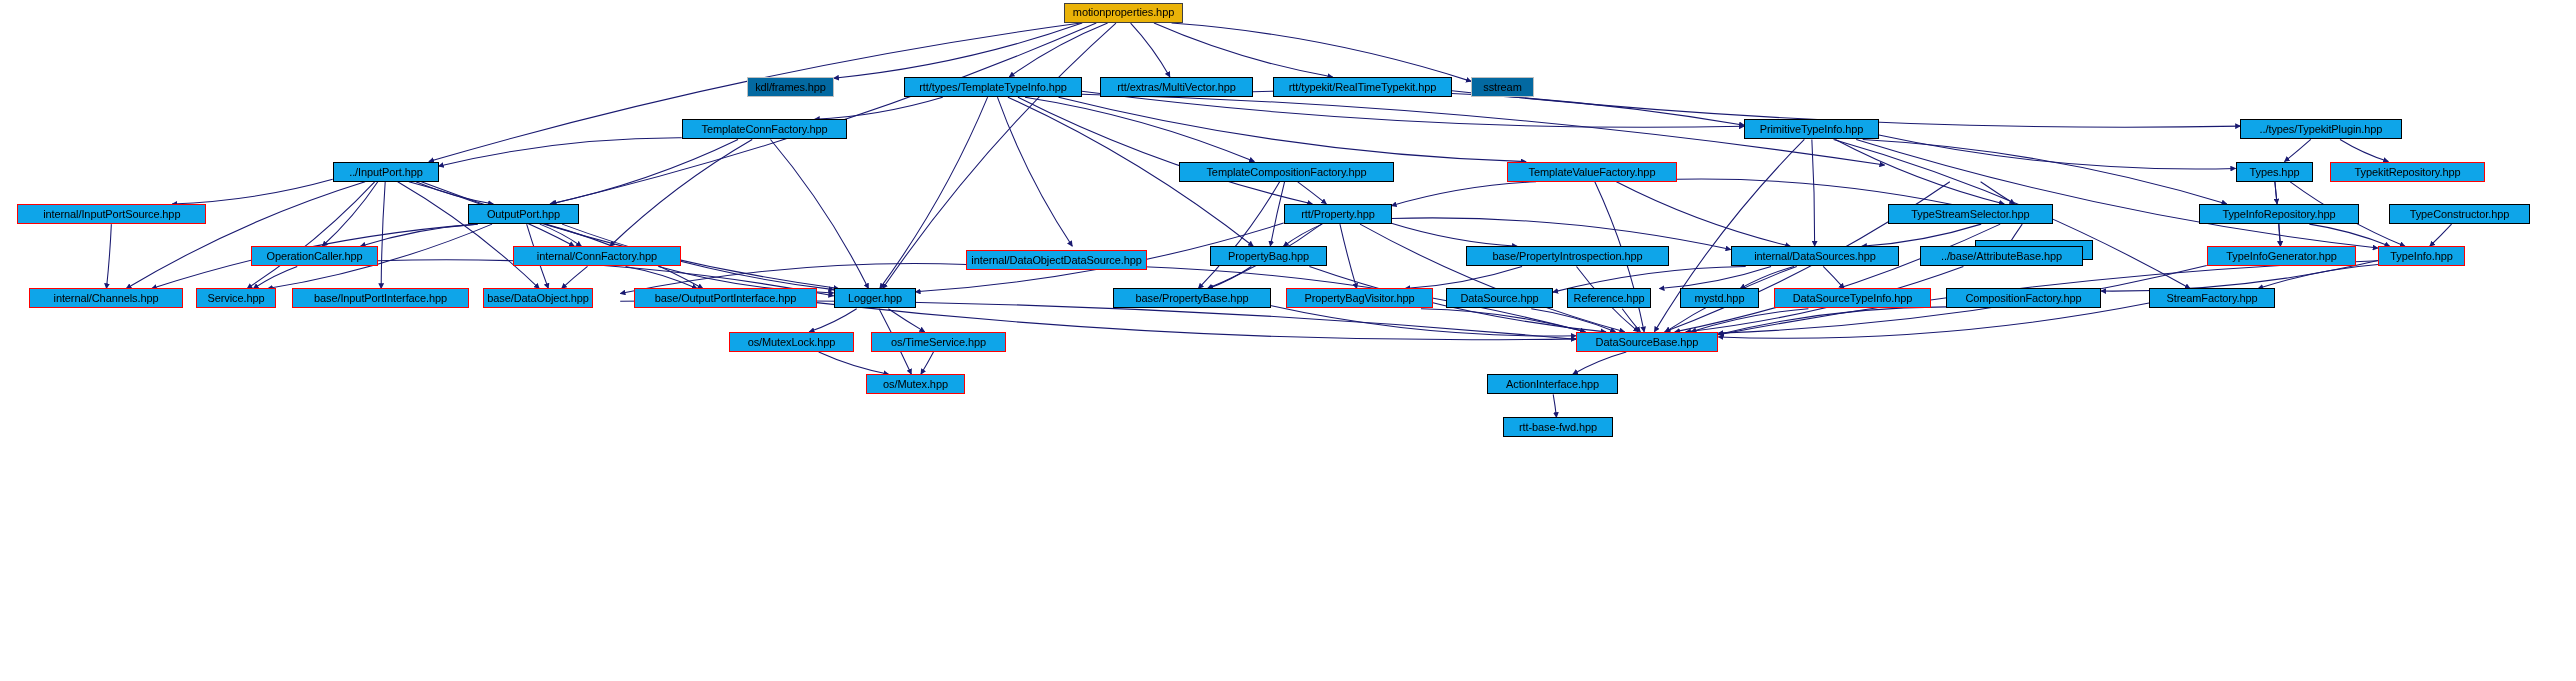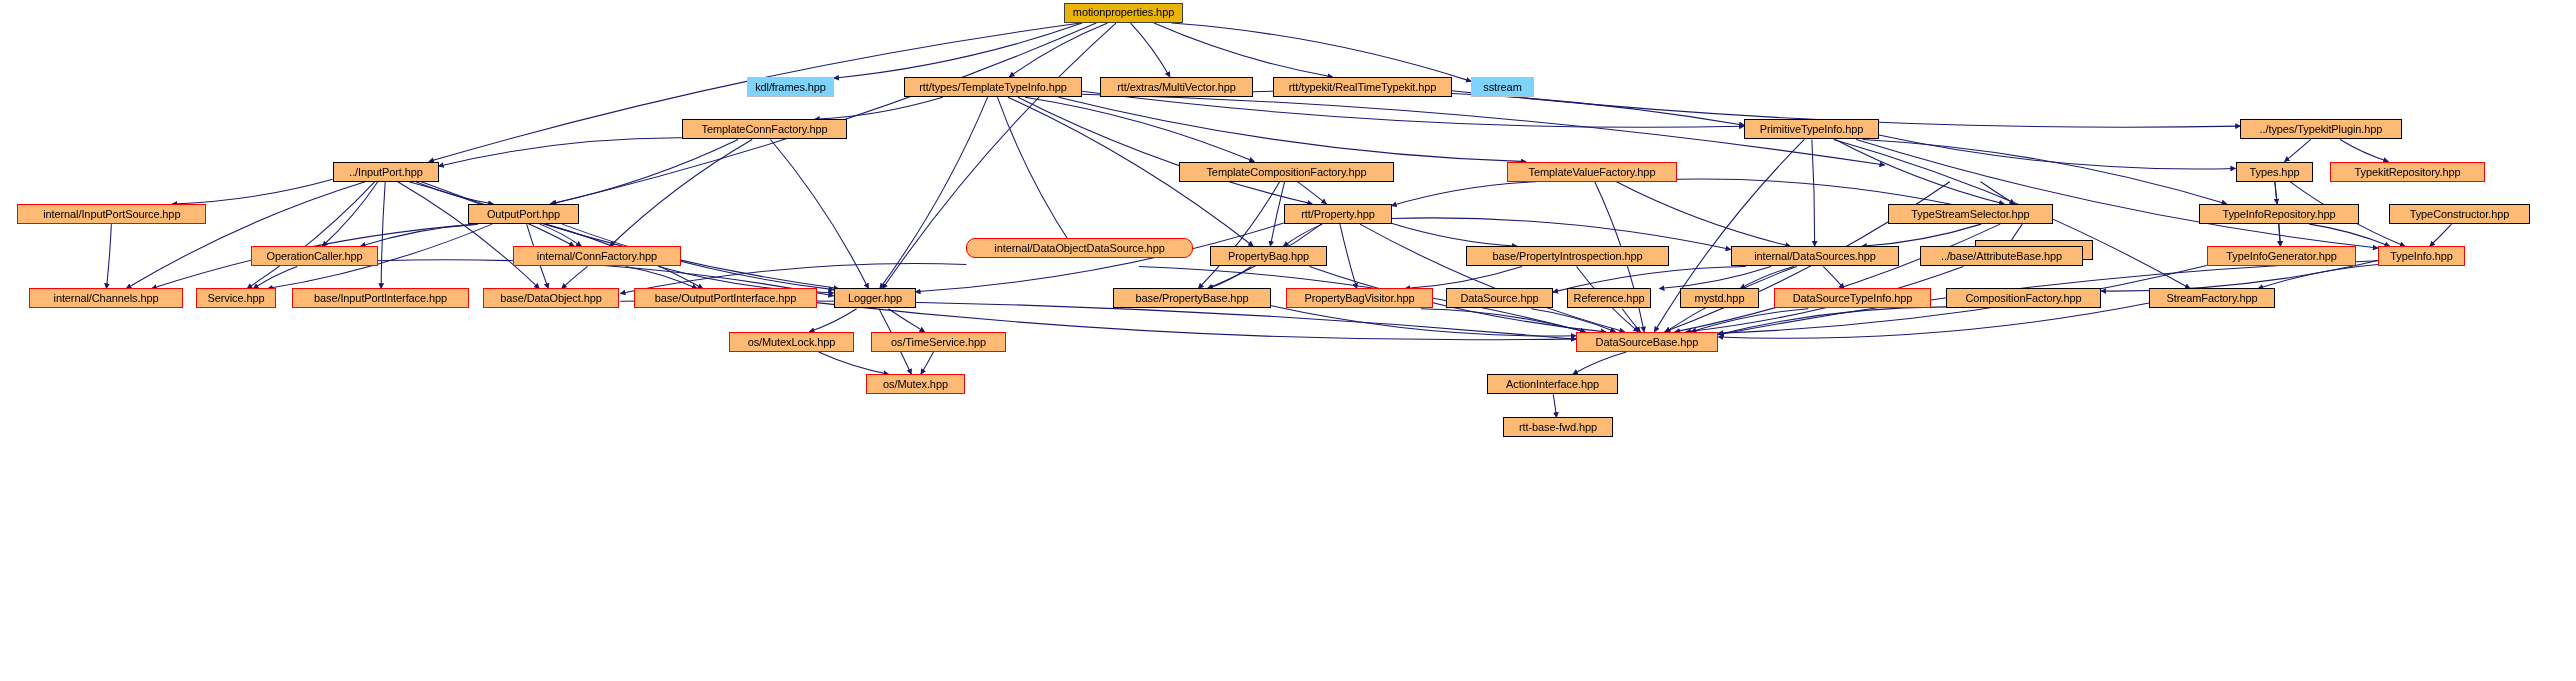--- a/index.html
+++ b/index.html
@@ -24,38 +24,38 @@
     pointer-events: none;
   }
   .node {
     position: absolute;
     box-sizing: border-box;
     display: flex;
     align-items: center;
     justify-content: center;
     height: 20px;
     border: 1px solid #000000;
-    background: #fdba74;
+    background: #0ea5e9;
     color: #000000;
     font-size: 11px;
     line-height: 1;
     white-space: nowrap;
     padding: 0 4.8px;
     letter-spacing: -0.1px;
   }
   .node.red {
     border-color: #ff0000;
   }
   .node.root {
     background: #eab308;
     border-color: #404040;
   }
   .node.plain {
     border-color: #c0c0c0;
-    background: #7dd3fc;
+    background: #0369a1;
   }
 </style>
 </head>
 <body>
 
 <div id="graph">
   <svg id="edge-layer" viewBox="0 0 2679 709" preserveAspectRatio="none">
     <defs>
       <marker id="arrow" viewBox="0 0 10 10" refX="9" refY="5" markerWidth="5.5" markerHeight="5.5" orient="auto-start-reverse">
         <path d="M 0 0 L 10 5 L 0 10 z" fill="#191970"></path>
@@ -192,31 +192,31 @@
       <div class="node" style="left: 2236px; top: 162px; width: 77px;">Types.hpp</div>
       <div class="node red" style="left: 2330px; top: 162px; width: 155px;">TypekitRepository.hpp</div>
       <div class="node red" style="left: 17.3px; top: 204px; width: 189px;">internal/InputPortSource.hpp</div>
       <div class="node" style="left: 468px; top: 204px; width: 111px;">OutputPort.hpp</div>
       <div class="node" style="left: 1284px; top: 204px; width: 108px;">rtt/Property.hpp</div>
       <div class="node" style="left: 1975px; top: 204px; width: 118px; margin-top: 36px;">../Attribute.hpp</div>
       <div class="node" style="left: 2199px; top: 204px; width: 160px;">TypeInfoRepository.hpp</div>
       <div class="node" style="left: 2389px; top: 204px; width: 141px;">TypeConstructor.hpp</div>
       <div class="node red" style="left: 251px; top: 246px; width: 127px;">OperationCaller.hpp</div>
       <div class="node red" style="left: 513px; top: 246px; width: 168px;">internal/ConnFactory.hpp</div>
-      <div class="node red" style="left: 966px; top: 238px; width: 227px; border-radius: 9px;">internal/DataObjectDataSource.hpp</div>
+      <div class="node red" style="left: 966px; top: 250px; width: 181px;">internal/DataObjectDataSource.hpp</div>
       <div class="node" style="left: 1210px; top: 246px; width: 117px;">PropertyBag.hpp</div>
       <div class="node" style="left: 1466px; top: 246px; width: 203px;">base/PropertyIntrospection.hpp</div>
       <div class="node" style="left: 1731px; top: 246px; width: 168px;">internal/DataSources.hpp</div>
       <div class="node" style="left: 1920px; top: 246px; width: 163px;">../base/AttributeBase.hpp</div>
       <div class="node red" style="left: 2207px; top: 246px; width: 149px;">TypeInfoGenerator.hpp</div>
       <div class="node red" style="left: 2378px; top: 246px; width: 87px;">TypeInfo.hpp</div>
       <div class="node red" style="left: 29px; top: 288px; width: 154px;">internal/Channels.hpp</div>
       <div class="node red" style="left: 196px; top: 288px; width: 80px;">Service.hpp</div>
       <div class="node red" style="left: 292px; top: 288px; width: 177px;">base/InputPortInterface.hpp</div>
-      <div class="node red" style="left: 483px; top: 288px; width: 136px;">base/DataObject.hpp</div>
+      <div class="node red" style="left: 483px; top: 288px; width: 110px;">base/DataObject.hpp</div>
       <div class="node red" style="left: 634px; top: 288px; width: 183px;">base/OutputPortInterface.hpp</div>
       <div class="node" style="left: 834px; top: 288px; width: 82px;">Logger.hpp</div>
       <div class="node" style="left: 1113px; top: 288px; width: 158px;">base/PropertyBase.hpp</div>
       <div class="node red" style="left: 1286px; top: 288px; width: 147px;">PropertyBagVisitor.hpp</div>
       <div class="node" style="left: 1446px; top: 288px; width: 107px;">DataSource.hpp</div>
       <div class="node" style="left: 1567px; top: 288px; width: 84px;">Reference.hpp</div>
       <div class="node" style="left: 1680px; top: 288px; width: 79px;">mystd.hpp</div>
       <div class="node red" style="left: 1774px; top: 288px; width: 157px;">DataSourceTypeInfo.hpp</div>
       <div class="node" style="left: 1946px; top: 288px; width: 155px;">CompositionFactory.hpp</div>
       <div class="node" style="left: 2149px; top: 288px; width: 126px;">StreamFactory.hpp</div>

